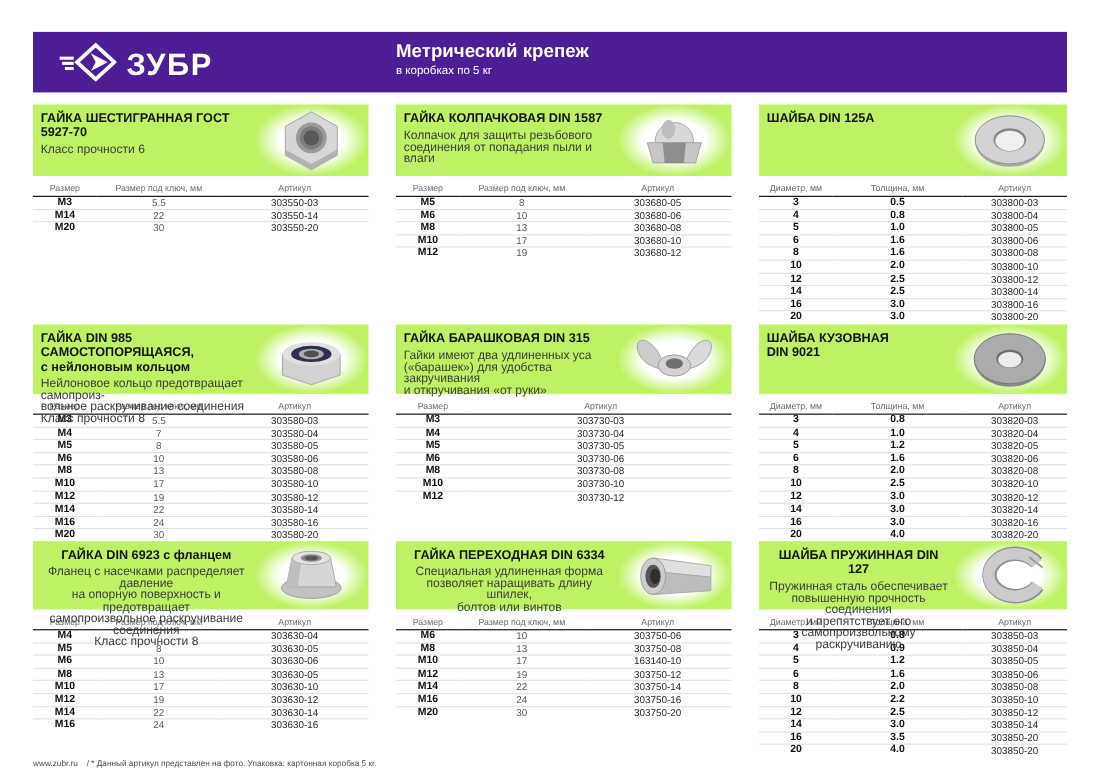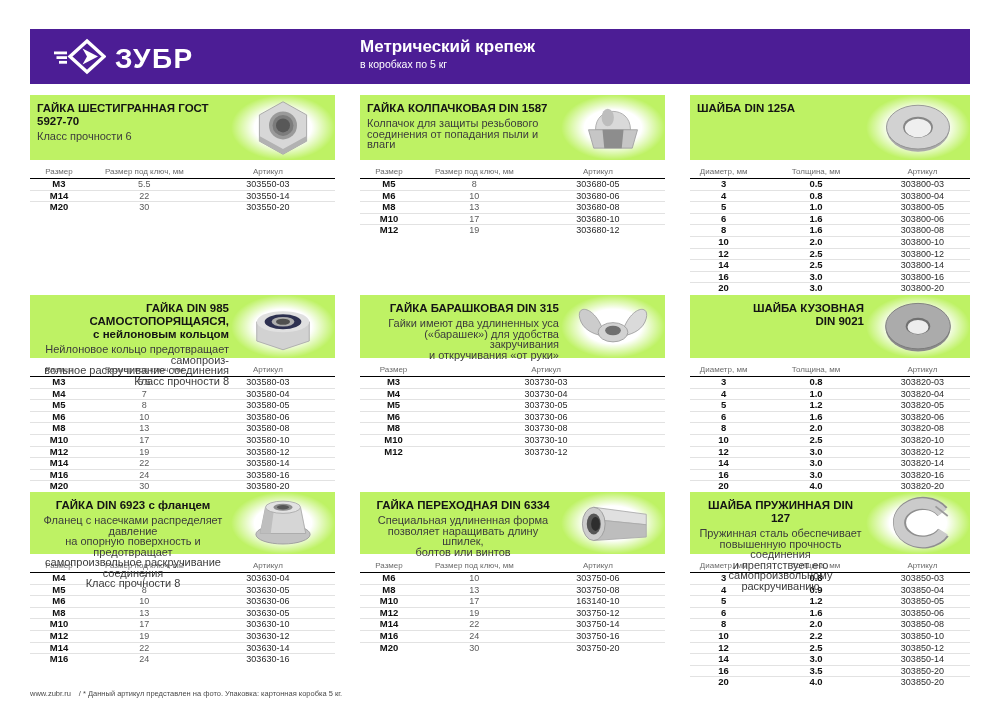--- a/index.html
+++ b/index.html
@@ -18,21 +18,21 @@
   
   section.product{position:absolute;box-sizing:border-box;}
   .c0{left:30px;width:305px;}
   .c1{left:360px;width:305px;}
   .c2{left:690px;width:280px;}
   .r0{top:95px;}
   .r1{top:295px;}
   .r2{top:492px;}
   .infobox{position:relative;background:#bef264;box-sizing:border-box;padding:7px 106px 0 7px;}
   .r0 .infobox{height:65px;}
-  .r1 .infobox{height:63px;text-align:right;}
+  .r1 .infobox{height:63px;}
   .r2 .infobox{height:62px;text-align:center;}
   .sec-title{font-size:11.5px;font-weight:bold;color:#141414;line-height:13px;margin:0;}
   .sec-desc{font-size:11px;color:#3c3c3c;line-height:10.5px;margin:3px 0 0;}
   .photo{position:absolute;right:0;top:0;width:104px;height:100%;
     display:flex;align-items:center;justify-content:center;
     background:radial-gradient(closest-side,#ffffff 55%,rgba(255,255,255,0) 100%);}
   .photo svg{display:block;}
   
   table.spec{width:100%;border-collapse:collapse;table-layout:fixed;margin-top:3px;}
   .spec th{font-size:8px;font-weight:normal;color:#6b6b6b;text-align:center;

